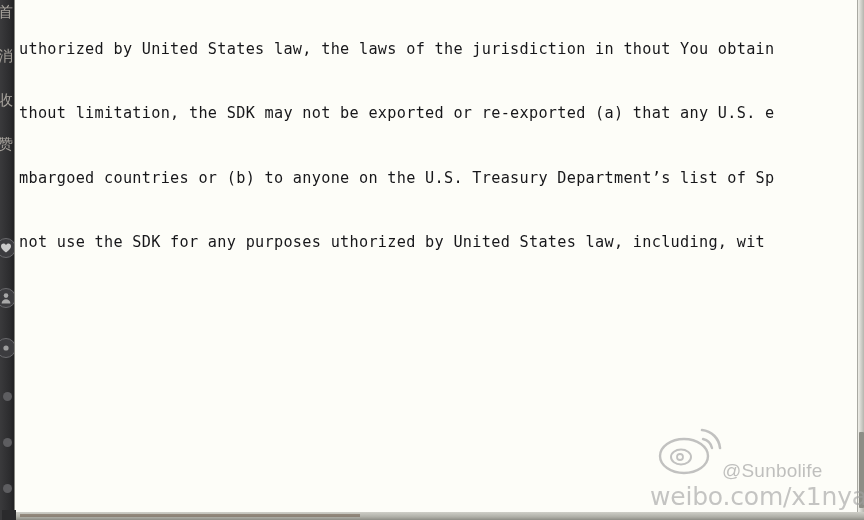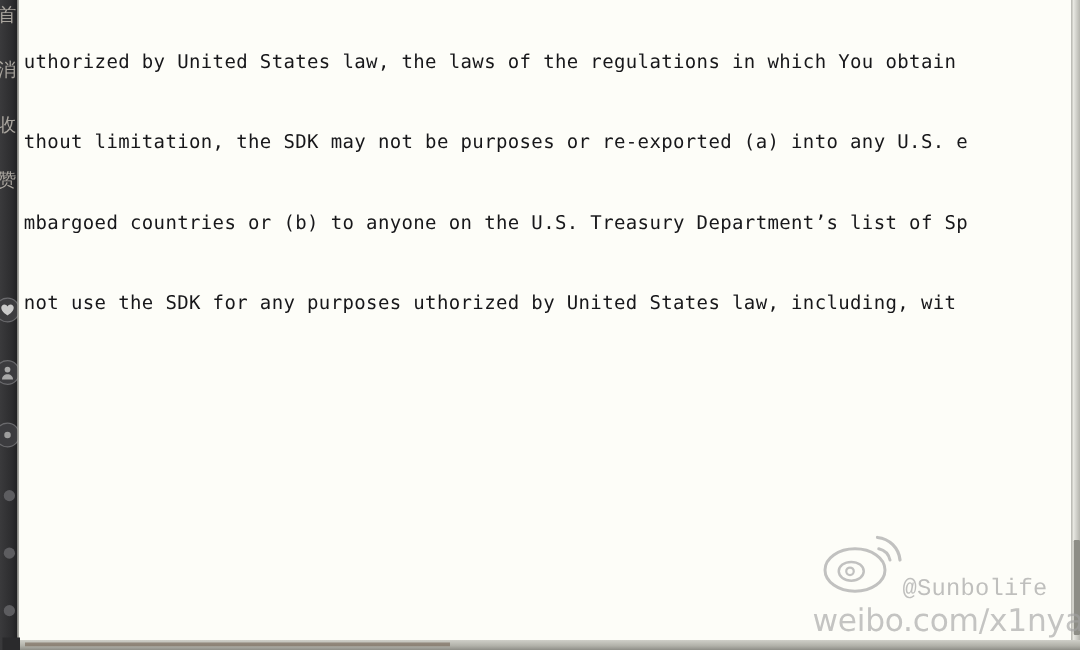--- a/index.html
+++ b/index.html
@@ -134,21 +134,21 @@
     opacity: .62;
   }
   #wm-logo {
     position: absolute;
     left: 6px; top: 2px;
     width: 72px; height: 60px;
   }
   #wm-handle {
     position: absolute;
     left: 74px; top: 40px;
-    font-family: Liberation Mono, monospace;
+    font-family: Liberation Sans, sans-serif;
     font-size: 19px;
     color: #9a9a9a;
     white-space: nowrap;
     letter-spacing: .2px;
   }
   #wm-url {
     position: absolute;
     left: 2px; top: 62px;
     font-family: "DejaVu Sans", sans-serif;
     font-size: 25px;
@@ -185,22 +185,22 @@
       </svg>
     </div>
 
     <div class="bg-dot" style="top:392px;"></div>
     <div class="bg-dot" style="top:438px;"></div>
     <div class="bg-dot" style="top:484px;"></div>
   </div>
 
   <div id="terminal">
     <div id="term-text">
-      <span class="tline">uthorized by United States law, the laws of the regulations in which You obtain</span>
-      <span class="tline">thout limitation, the SDK may not be purposes or re-exported (a) into any U.S. e</span>
+      <span class="tline">uthorized by United States law, the laws of the jurisdiction in thout You obtain</span>
+      <span class="tline">thout limitation, the SDK may not be exported or re-exported (a) that any U.S. e</span>
       <span class="tline">mbargoed countries or (b) to anyone on the U.S. Treasury Department’s list of Sp</span>
       <span class="tline">not use the SDK for any purposes uthorized by United States law, including, wit</span>
       
       
       
       
       
       
       
       

